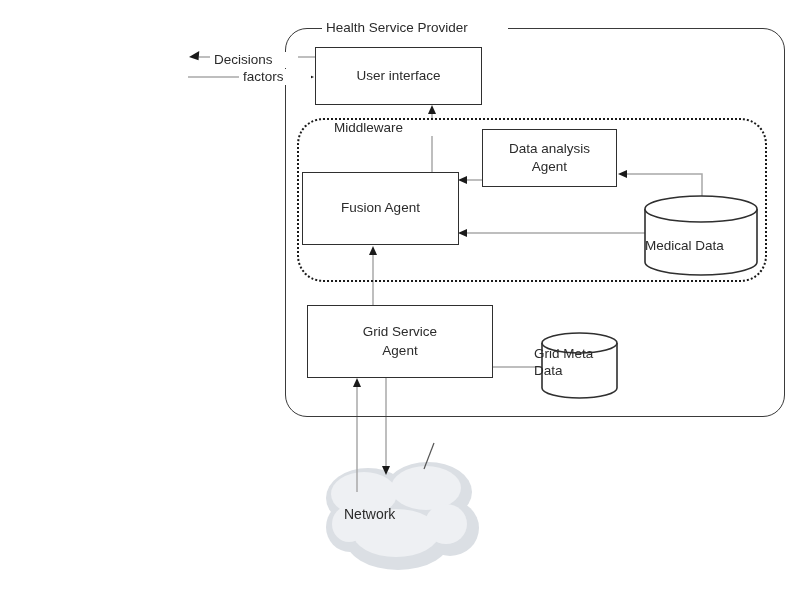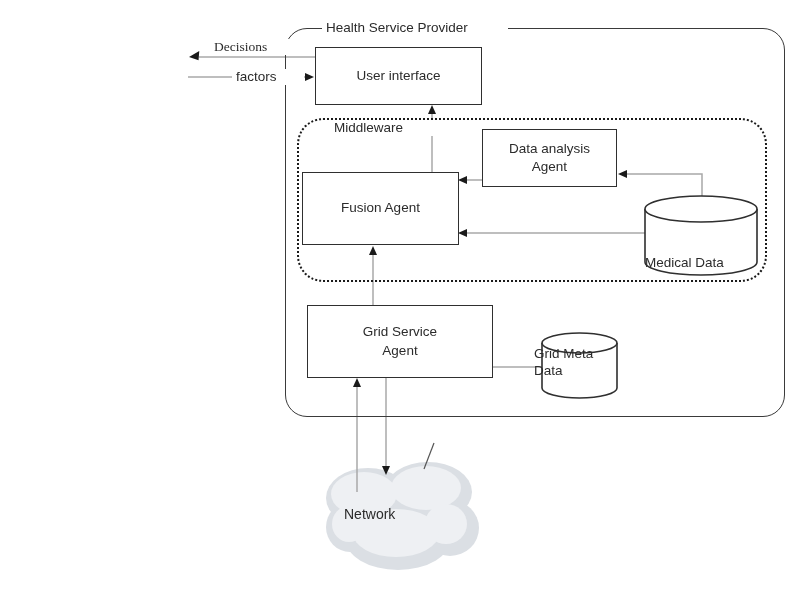--- a/index.html
+++ b/index.html
@@ -21,25 +21,25 @@
   .fusion{left:302px;top:172px;width:157px;height:73px;}
   .da{left:482px;top:129px;width:135px;height:58px;}
   .gsa{left:307px;top:305px;width:186px;height:73px;}
   .float-label{
     position:absolute;z-index:3;background:#ffffff;padding:0 4px;
     font-size:13.5px;line-height:16px;text-align:left;white-space:pre-line;
   }
   .hsp-label{left:322px;top:20px;width:178px;}
   .mw-label{left:330px;top:120px;width:96px;}
   .cyl-label{background:transparent;padding:0;}
-  .medical-label{left:645px;top:238px;width:112px;margin-top:17px;}
+  .medical-label{left:645px;top:238px;width:112px;}
   .gmd-label{left:534px;top:345px;width:92px;line-height:17px;}
   .edge-label{z-index:3;}
-  .decisions-label{left:210px;top:39px;width:80px;font-family:Liberation Serif, serif;}
-  .factors-label{left:232px;top:69px;width:64px;}
+  .decisions-label{left:210px;top:52px;width:80px;}
+  .factors-label{left:239px;top:69px;width:64px;}
   .network-label{left:340px;top:506px;width:85px;background:transparent;font-size:14px;}
 </style>
 </head>
 <body>
 
 <div class="canvas">
 
   <svg width="800" height="601" viewBox="0 0 800 601">
 
     <g>

